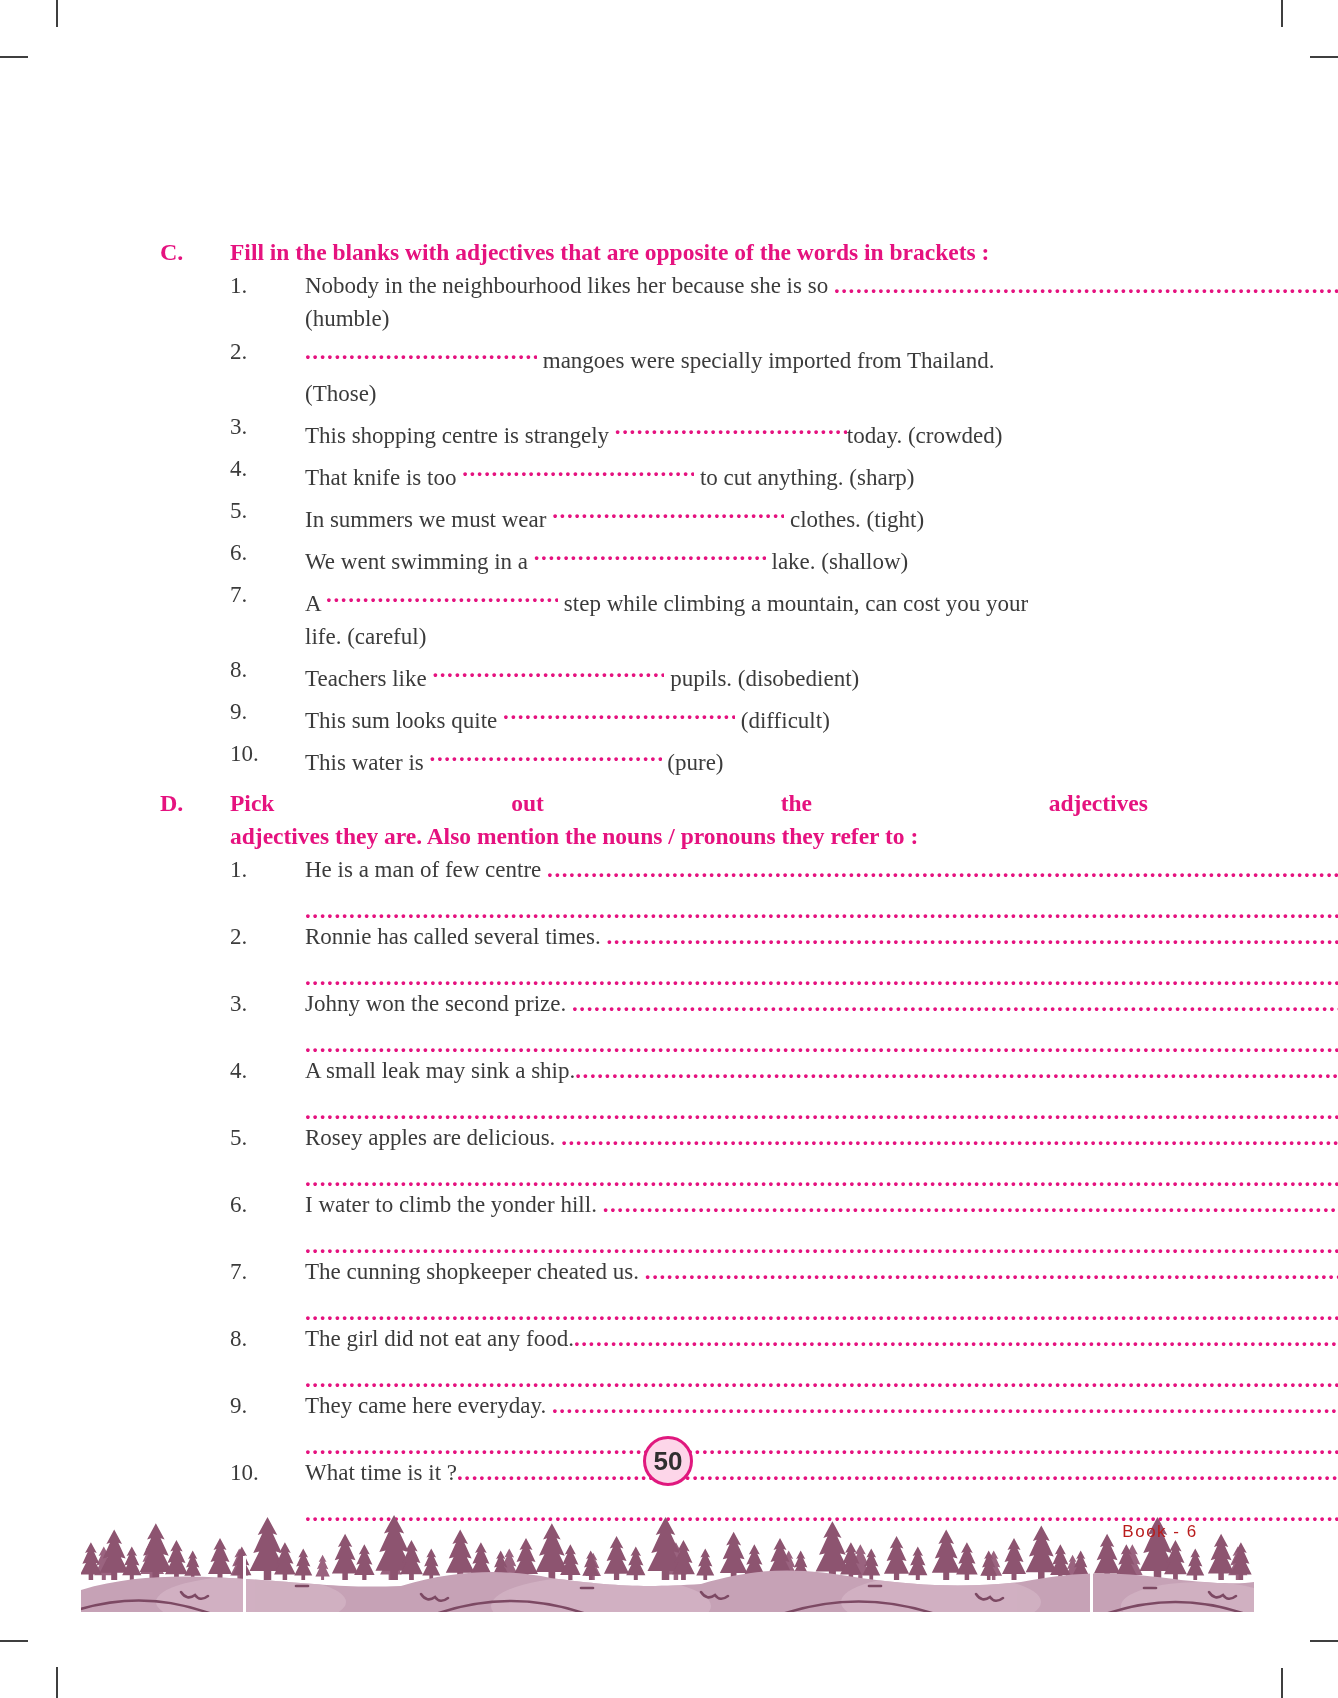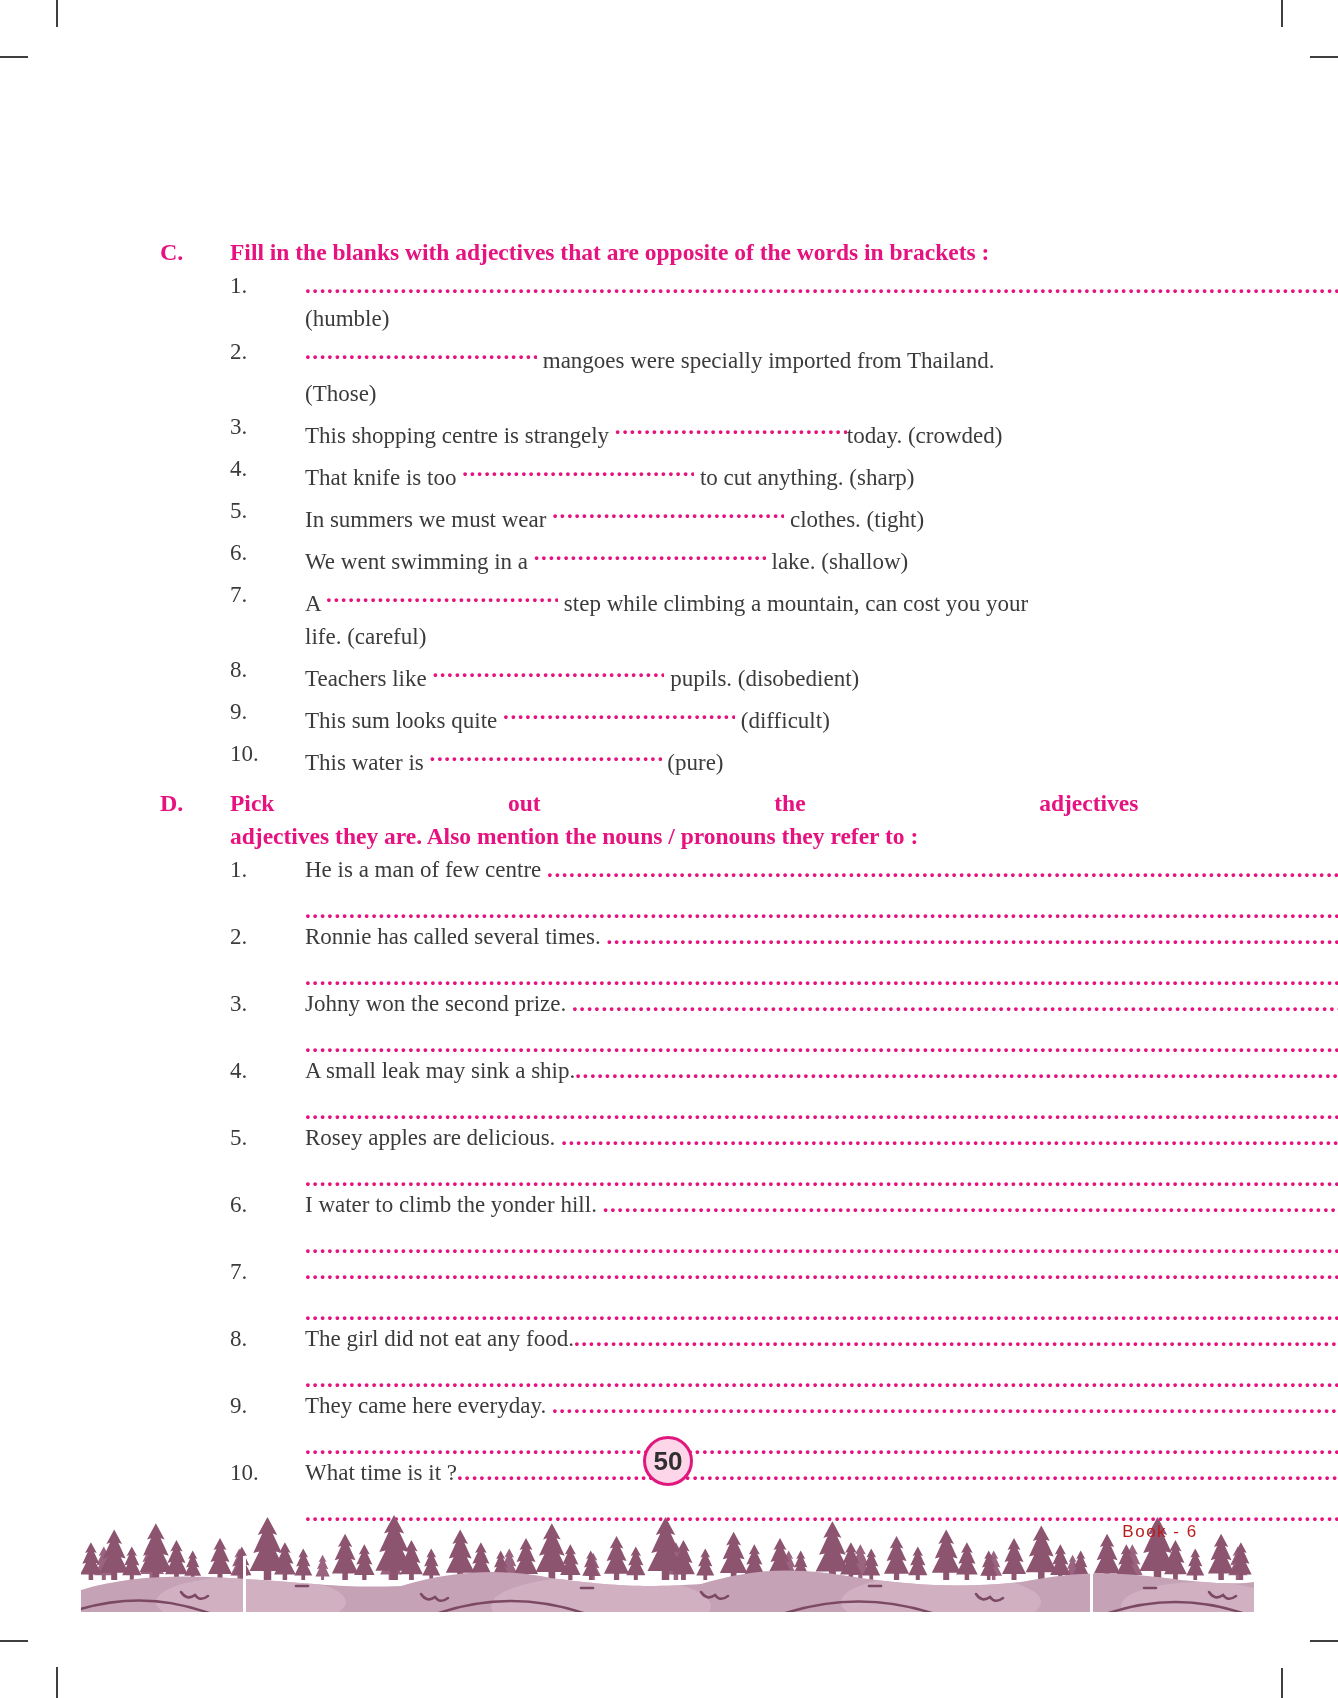--- a/index.html
+++ b/index.html
@@ -70,20 +70,21 @@
       <div class="letter">C.</div>
       <div class="body">
         <div class="headings">
             <div class="heading-line">Fill in the blanks with adjectives that are opposite of the words in brackets :</div>
           </div>
         <div class="items">
             <div class="item">
               <div class="num">1.</div>
               <div class="item-body">
                 <div class="line fill">
+                  <span class="txt">Nobody in the neighbourhood likes her because she is so </span>
                   <span class="dots fill">....................................................................................................................................................................................................................................................................................................................................................................................................................................</span>
                 </div>
                 <div class="line plain"><span class="txt">(humble)</span></div>
               </div>
             </div>
             <div class="item">
               <div class="num">2.</div>
               <div class="item-body">
                 <div class="line justify"><span class="dots blank">....................................................................................................................................................................................................................................................................................................................................................................................................................................</span><span class="txt"> mangoes were specially imported from Thailand.</span></div>
                 <div class="line plain"><span class="txt">(Those)</span></div>
@@ -218,20 +219,21 @@
                 </div>
                 <div class="line cont">
                   <span class="dots fill">....................................................................................................................................................................................................................................................................................................................................................................................................................................</span>
                 </div>
               </div>
             </div>
             <div class="item">
               <div class="num">7.</div>
               <div class="item-body">
                 <div class="line fill">
+                  <span class="txt">The cunning shopkeeper cheated us. </span>
                   <span class="dots fill">....................................................................................................................................................................................................................................................................................................................................................................................................................................</span>
                 </div>
                 <div class="line cont">
                   <span class="dots fill">....................................................................................................................................................................................................................................................................................................................................................................................................................................</span>
                 </div>
               </div>
             </div>
             <div class="item">
               <div class="num">8.</div>
               <div class="item-body">

